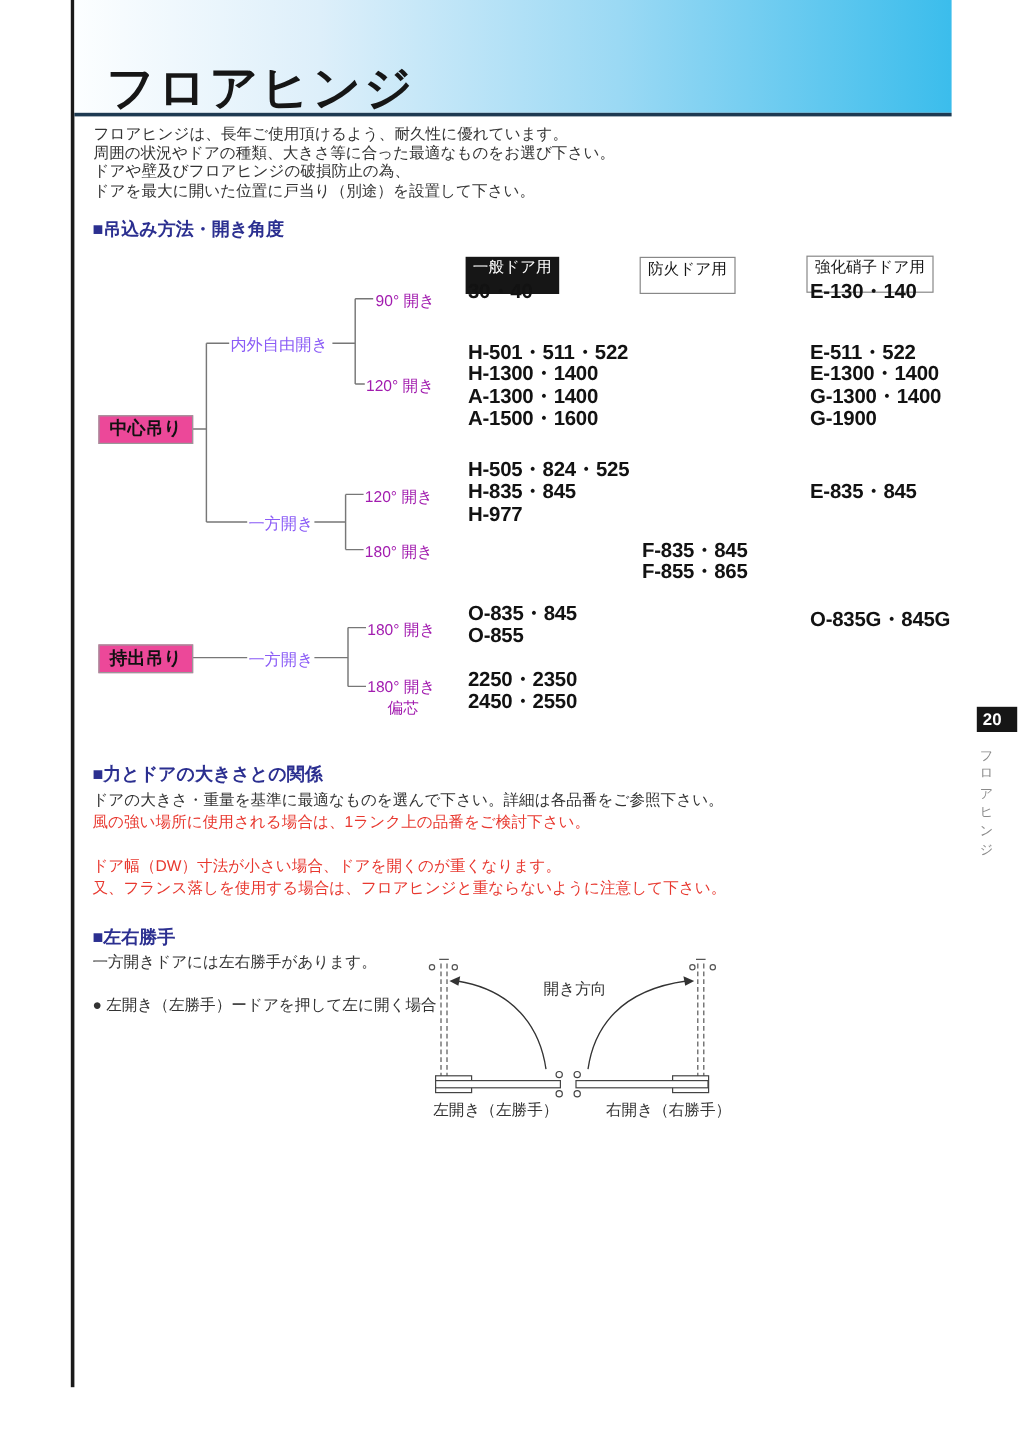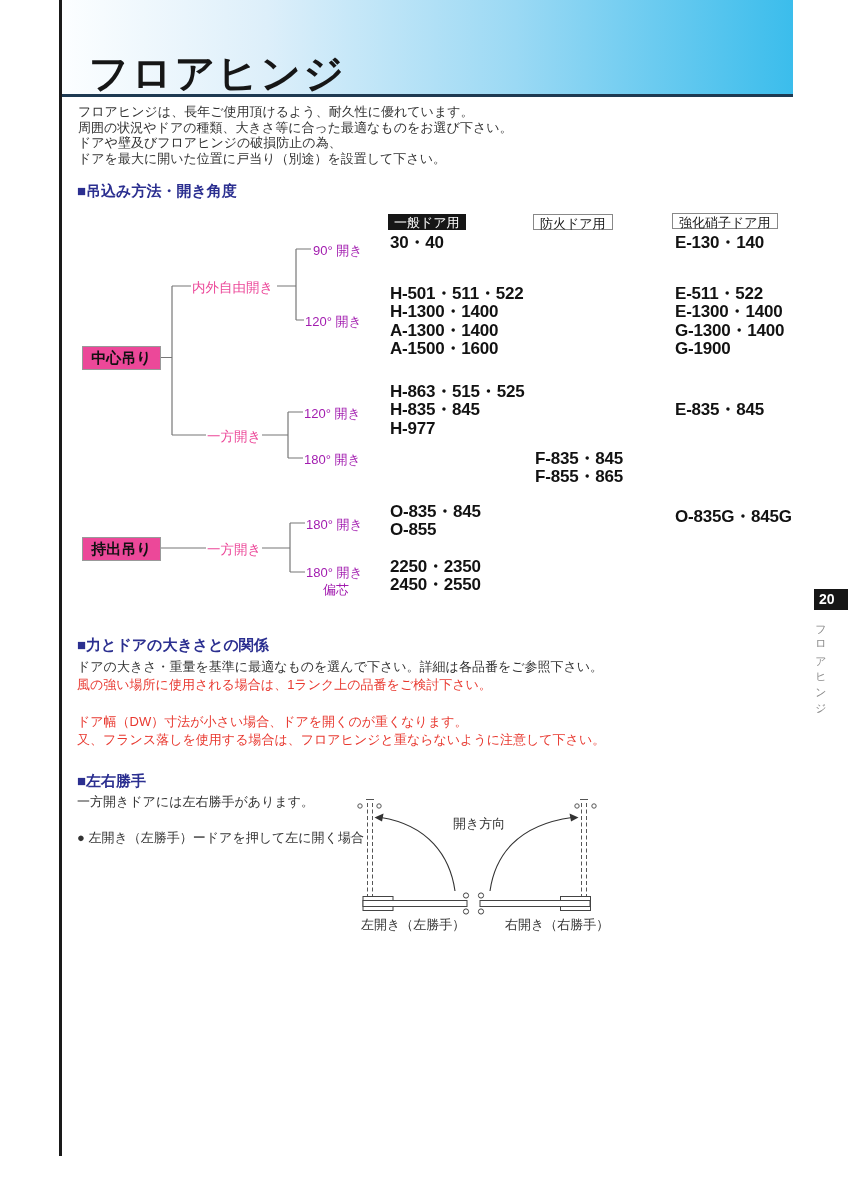--- a/index.html
+++ b/index.html
@@ -8,23 +8,23 @@
   .abs{position:absolute;}
   .leftbar{left:58.5px;top:0;width:3px;height:1156px;background:#1a1a1a;}
   .banner{left:61.5px;top:0;width:731px;height:94px;
           background:linear-gradient(90deg,#fcfeff 0%,#ddeffa 28%,#9bd9f4 62%,#3bbdec 100%);
           border-bottom:3px solid #1e3a52;}
   .page-title{left:27px;top:46px;font-size:40px;font-weight:bold;color:#161616;letter-spacing:2px;white-space:nowrap;}
   .intro{left:78px;top:104px;font-size:13px;line-height:15.7px;color:#333;white-space:nowrap;}
   .sec-h{font-size:15px;font-weight:bold;color:#2b2f90;white-space:nowrap;}
   .node{border:1px solid #999;width:77px;height:22px;text-align:center;font-weight:bold;
         font-size:15px;line-height:22px;color:#111;background:#ec4899;}
-  .blabel{font-size:13.5px;color:#ec4899;white-space:nowrap;}
+  .blabel{font-size:13.5px;color:#8b5cf6;white-space:nowrap;}
   .alabel{font-size:13px;color:#a21caf;white-space:nowrap;}
-  .hdr{font-size:13px;height:16px;line-height:17px;padding:0 6px;white-space:nowrap;box-sizing:border-box;}
+  .hdr{font-size:13px;height:31px;line-height:17px;padding:0 6px;white-space:nowrap;box-sizing:border-box;}
   .hdr-solid{background:#161616;color:#fff;}
   .hdr-line{border:1px solid #888;color:#161616;background:#fff;}
   .prod{font-size:17px;font-weight:bold;line-height:18.4px;color:#121212;letter-spacing:-0.2px;white-space:nowrap;}
   .body13{font-size:13px;color:#333;white-space:nowrap;}
   .red{color:#e8382f;}
   .tab{left:814px;top:589px;width:34px;height:21px;background:#161616;color:#fff;
        font-size:14px;font-weight:bold;line-height:21px;padding-left:5px;box-sizing:border-box;}
   .side{left:813px;top:618px;writing-mode:vertical-rl;font-size:11px;color:#8a8a8a;letter-spacing:3px;}
   svg{display:block;}
 </style>
@@ -89,21 +89,21 @@
     <div>A-1500・1600</div>
   </div>
   <div class="abs prod" style="left:675px;top:285px">
     <div>E-511・522</div>
     <div>E-1300・1400</div>
     <div>G-1300・1400</div>
     <div>G-1900</div>
   </div>
 
   <div class="abs prod" style="left:390px;top:383px">
-    <div>H-863・515・525</div>
+    <div>H-505・824・525</div>
     <div>H-835・845</div>
     <div>H-977</div>
   </div>
   <div class="abs prod" style="left:675px;top:401px">
     <div>E-835・845</div>
   </div>
 
   <div class="abs prod" style="left:535px;top:450px">
     <div>F-835・845</div>
     <div>F-855・865</div>

